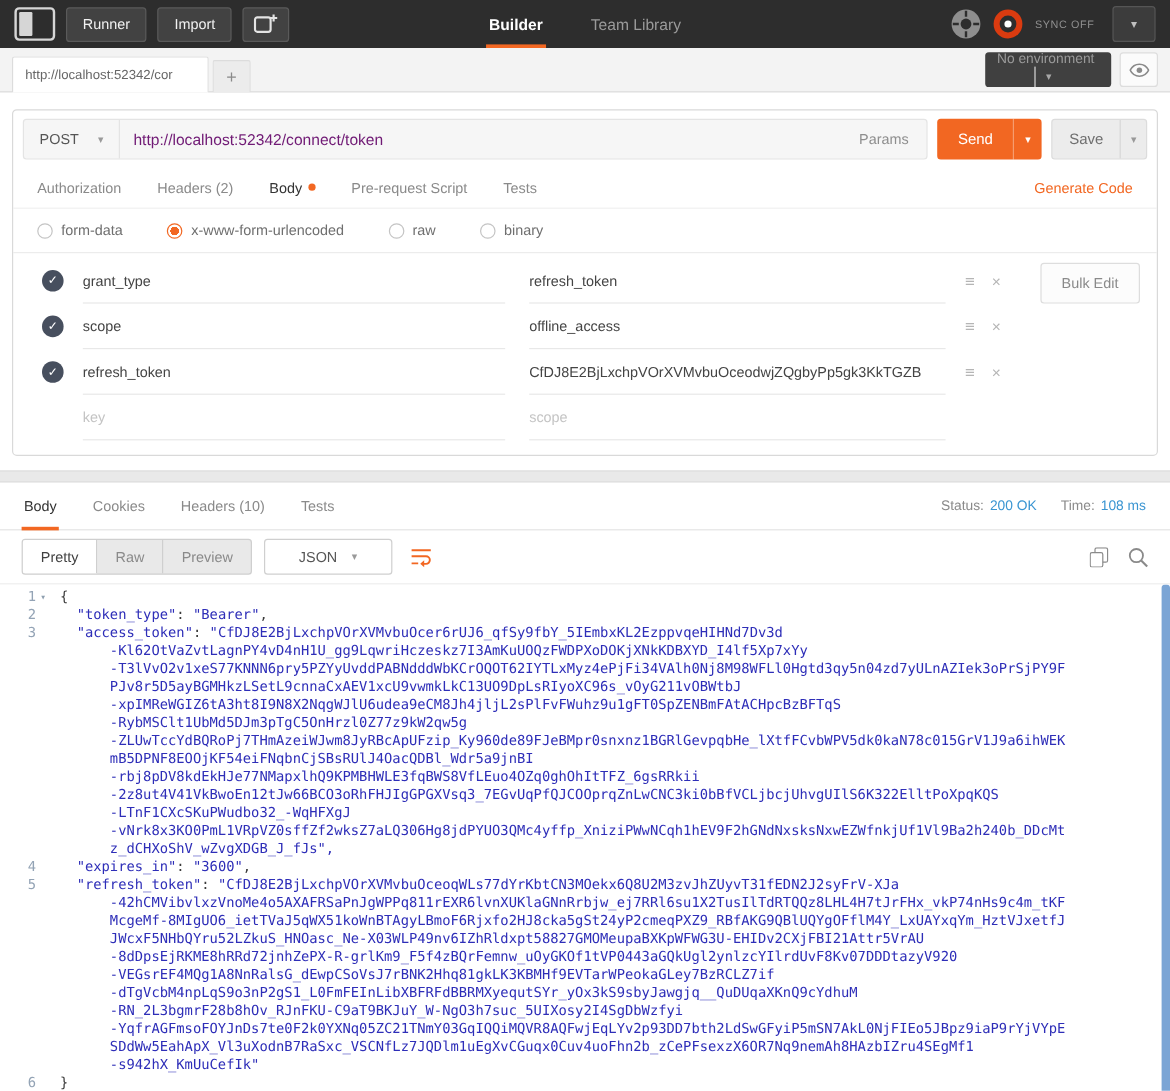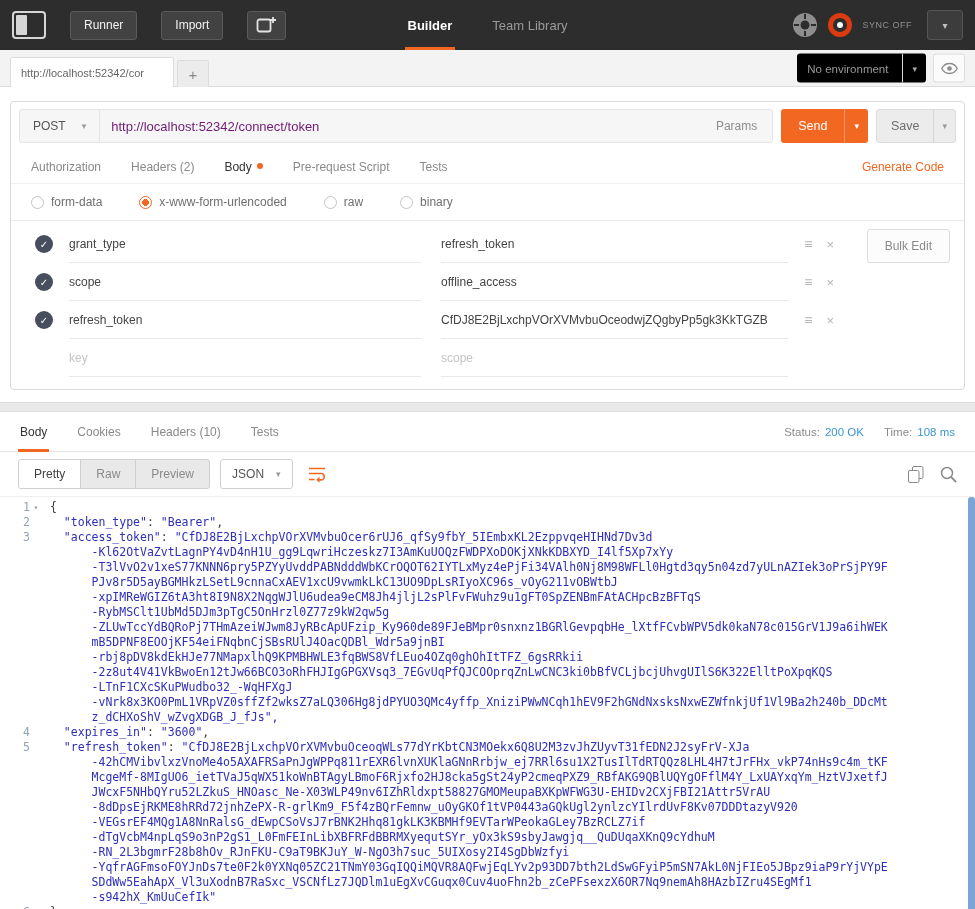--- a/index.html
+++ b/index.html
@@ -1,20 +1,20 @@
 <!DOCTYPE html>
 <html><head>
 <meta charset="utf-8">
 <style>
   *{margin:0;padding:0;box-sizing:border-box;}
   html,body{width:975px;height:909px;overflow:hidden;background:#fff;
     font-family:"Liberation Sans","DejaVu Sans",sans-serif;color:#333;}
 
   
-  .header{height:50px;background:#2d2d2d;display:flex;align-items:center;padding:0 12px;position:relative;gap:15px;}
+  .header{height:40px;background:#2d2d2d;display:flex;align-items:center;padding:0 12px;position:relative;}
   .hbtn{height:29px;padding:0 13px;background:#424242;border:1px solid #5a5a5a;border-radius:3px;
     color:#f2f2f2;font-size:12px;margin-left:9px;display:flex;align-items:center;cursor:pointer;white-space:nowrap;}
   .hbtn.iconbtn{padding:0 8px;}
   .sidebar-toggle{width:34px;height:28px;border:2px solid #d6d6d6;border-radius:4px;position:relative;background:transparent;cursor:pointer;}
   .sidebar-toggle::before{content:"";position:absolute;left:2px;top:2px;bottom:2px;width:11px;background:#d6d6d6;border-radius:1px;}
   .htabs{position:absolute;left:50%;transform:translateX(-50%);top:0;bottom:0;display:flex;gap:34px;}
   .htab{display:flex;align-items:center;font-size:13px;color:#9a9a9a;position:relative;padding:0 3px;cursor:pointer;white-space:nowrap;}
   .htab.active{color:#fff;font-weight:bold;}
   .htab.active::after{content:"";position:absolute;left:0;right:0;bottom:0;height:3px;background:#f26722;}
   .hright{margin-left:auto;display:flex;align-items:center;gap:9px;}
@@ -24,21 +24,21 @@
 
   
   .tabbar{height:37px;background:#f3f3f3;border-bottom:1px solid #dcdcdc;display:flex;align-items:flex-end;
     padding:0 0 0 10px;position:relative;}
   .rtab{width:164px;height:30px;background:#fff;border:1px solid #dcdcdc;border-bottom:none;border-radius:2px 2px 0 0;
     display:flex;align-items:center;padding:0 10px;font-size:11px;color:#666;margin-bottom:-1px;cursor:pointer;}
   .rtab .ttext{white-space:nowrap;overflow:hidden;}
   .plus-tab{width:32px;height:27px;background:#ececec;border:1px solid #dcdcdc;border-bottom:none;margin-left:3px;
     margin-bottom:-1px;display:flex;align-items:center;justify-content:center;color:#8a8a8a;font-size:15px;cursor:pointer;border-radius:2px 2px 0 0;}
   .envarea{position:absolute;right:10px;top:50%;transform:translateY(-50%);display:flex;align-items:center;gap:7px;}
-  .envselect{height:29px;background:#000000;border-radius:3px;display:flex;align-items:center;font-size:11.5px;color:#9a9a9a;cursor:pointer;}
+  .envselect{height:29px;background:#404040;border-radius:3px;display:flex;align-items:center;font-size:11.5px;color:#9a9a9a;cursor:pointer;flex-direction:column;}
   .envselect .etext{padding:0 14px 0 10px;}
   .envselect .ecaret{padding:0 9px;border-left:1px solid #d8d8d8;font-size:9px;color:#a8a8a8;height:100%;display:flex;align-items:center;}
   .eyebtn{width:32px;height:29px;background:#fbfbfb;border:1px solid #ddd;border-radius:3px;display:flex;align-items:center;justify-content:center;cursor:pointer;}
 
   
   .card{margin:14px 10px 0;border:1px solid #d9d9d9;border-radius:4px;background:#fff;}
   .urlrow{display:flex;align-items:center;padding:7px 8px;gap:8px;}
   .urlgroup{flex:1;display:flex;align-items:stretch;height:34px;background:#f6f6f6;border:1px solid #e4e4e4;border-radius:3px;}
   .method{display:flex;align-items:center;gap:16px;padding:0 13px;border-right:1px solid #e4e4e4;font-size:12px;color:#555;cursor:pointer;}
   .method .mcaret{font-size:9px;color:#9a9a9a;}
@@ -87,21 +87,21 @@
   .rtabitem.active::after{content:"";position:absolute;left:-2px;right:-2px;bottom:-1px;height:3px;background:#f26722;}
   .statuscluster{margin-left:auto;display:flex;gap:20px;font-size:11.5px;color:#8a8a8a;align-items:center;}
   .statval{color:#3a95d2;margin-left:5px;}
 
   .viewbar{display:flex;align-items:center;height:44px;padding:0 18px;gap:10px;}
   .segmented{display:flex;height:30px;border:1px solid #cfcfcf;border-radius:3px;overflow:hidden;background:#e9e9e9;}
   .seg{padding:0 15px;display:flex;align-items:center;font-size:12px;color:#8a8a8a;border-right:1px solid #cfcfcf;cursor:pointer;}
   .seg:last-child{border-right:none;}
   .seg.active{background:#fff;color:#404040;}
   .jsonsel{height:30px;border:1px solid #cfcfcf;border-radius:3px;background:#fff;display:flex;align-items:center;
-    gap:12px;padding:0 11px;font-size:12px;color:#555;cursor:pointer;justify-content:flex-end;}
+    gap:12px;padding:0 28px;font-size:12px;color:#555;cursor:pointer;justify-content:flex-end;}
   .jsonsel .jcaret{font-size:9px;color:#9a9a9a;}
   .wrapbtn{width:30px;height:30px;display:flex;align-items:center;justify-content:center;cursor:pointer;}
   .right-icons{margin-left:auto;display:flex;gap:16px;align-items:center;}
   .right-icons>*{cursor:pointer;}
 
   .editor{position:relative;height:432px;overflow:hidden;border-top:1px solid #eee;background:#fff;}
   .code{padding-top:3px;}
   .crow{display:flex;font-family:"DejaVu Sans Mono","Liberation Mono",monospace;font-size:11.5px;line-height:15px;}
   .ln{flex:0 0 30px;text-align:right;color:#93a3b5;user-select:none;}
   .fold{flex:0 0 12px;color:#8fa0b0;font-size:8px;text-align:center;line-height:15px;}

